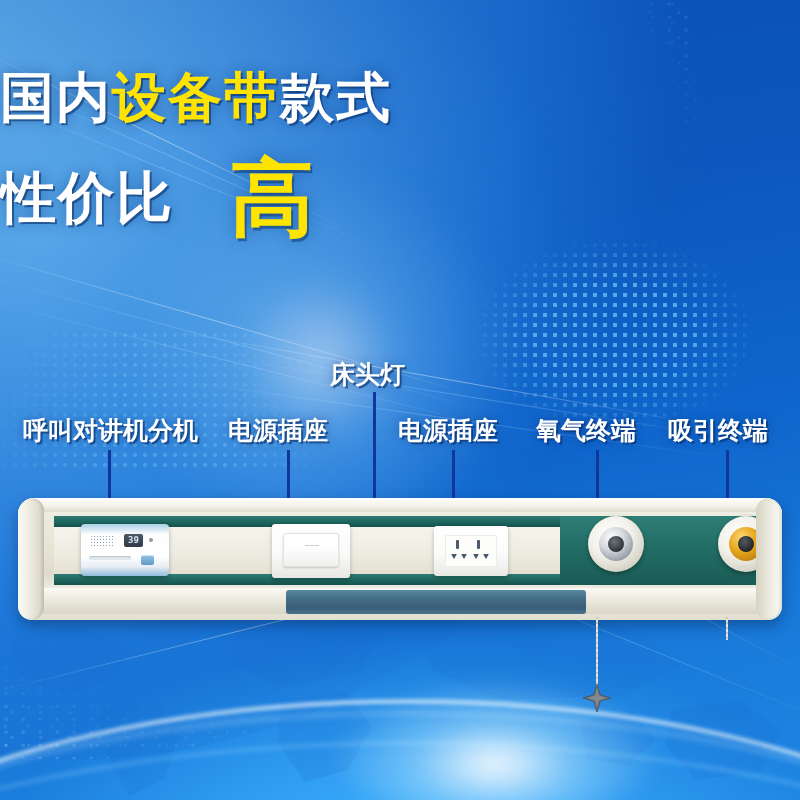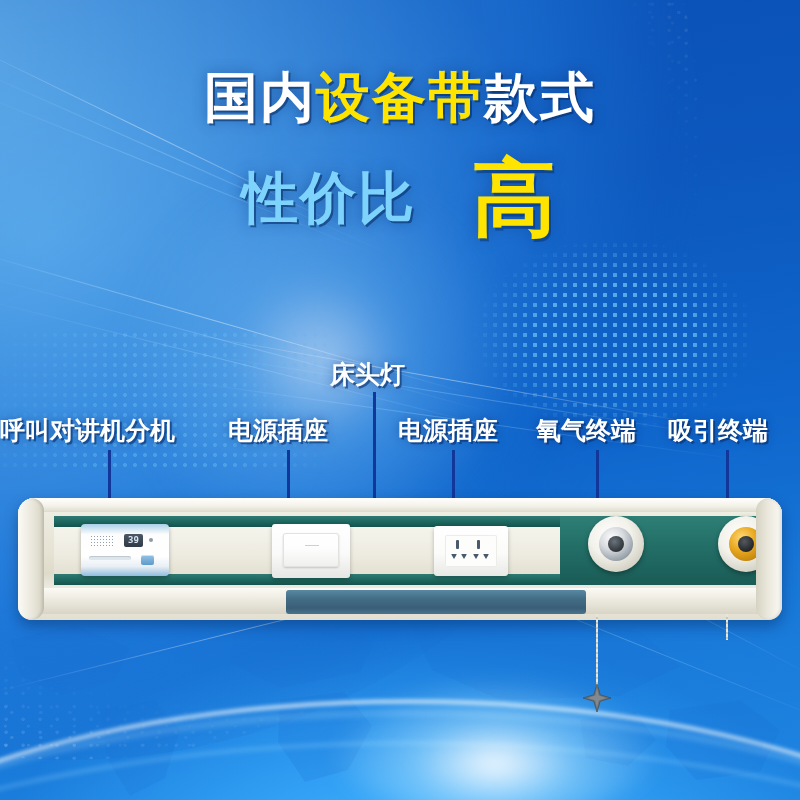--- a/index.html
+++ b/index.html
@@ -82,34 +82,34 @@
     position:absolute;left:330px;top:680px;width:330px;height:140px;border-radius:50%;
     background:radial-gradient(ellipse at 50% 60%, rgba(255,255,255,.95) 0%, rgba(190,235,255,.45) 35%, rgba(255,255,255,0) 72%);
     filter:blur(10px);
   }
   
   .streaks{position:absolute;inset:0;overflow:hidden;pointer-events:none;}
   .streak{position:absolute;height:1px;background:linear-gradient(90deg,rgba(255,255,255,0),rgba(255,255,255,.42),rgba(255,255,255,0));transform-origin:0 0;}
   .streak.b{background:linear-gradient(90deg,rgba(180,225,255,0),rgba(180,225,255,.30),rgba(180,225,255,0));}
 
   
-  .heading-wrap{position:absolute;left:0;top:70px;width:800px;text-align:center;}
+  .heading-wrap{position:absolute;left:0;top:70px;width:800px;text-align:left;}
   .h-line1{
     font-size:54px;font-weight:bold;letter-spacing:2px;line-height:1.0;
     text-shadow:2px 2px 0 rgba(4,40,95,.55), 0 0 14px rgba(0,40,110,.45);
     white-space:nowrap;
   }
   .h-line1 .w{color:#ffffff;}
   .h-line1 .y{color:#ffe400;}
   .h-line2{
     margin-top:22px;white-space:nowrap;
     font-size:56px;font-weight:bold;letter-spacing:2px;line-height:1.0;
   }
   .h-line2 .w{
-    color:#7dd3fc;text-shadow:2px 2px 0 rgba(4,40,95,.55), 0 0 14px rgba(0,40,110,.45);
+    color:#ffffff;text-shadow:2px 2px 0 rgba(4,40,95,.55), 0 0 14px rgba(0,40,110,.45);
   }
   .h-line2 .big{
     color:#ffe400;font-size:84px;margin-left:56px;position:relative;top:10px;
     text-shadow:2px 3px 0 rgba(4,40,95,.45), 0 0 16px rgba(0,40,110,.35);
   }
 
   
   .callout{
     position:absolute;color:#ffffff;font-weight:bold;font-size:25px;white-space:nowrap;
     text-shadow:2px 2px 0 rgba(8,45,105,.60), 0 0 10px rgba(0,40,110,.45);
@@ -274,21 +274,21 @@
 
   <div class="heading-wrap">
     <div class="h-line1">
       <span class="w">国内</span><span class="y">设备带</span><span class="w">款式</span>
     </div>
     <div class="h-line2">
       <span class="w">性价比</span><span class="big">高</span>
     </div>
   </div>
 
-  <div class="callout" style="left:0;top:414px;">呼叫对讲机分机</div>
+  <div class="callout" style="left:23px;top:414px;">呼叫对讲机分机</div>
   <div class="callout" style="left:228px;top:414px;">电源插座</div>
   <div class="callout" style="left:330px;top:358px;">床头灯</div>
   <div class="callout" style="left:536px;top:414px;">氧气终端</div>
   <div class="callout" style="left:398px;top:414px;">电源插座</div>
   <div class="callout" style="left:668px;top:414px;">吸引终端</div>
 
   <div class="leader" style="left:108px;top:450px;height:68px;"></div>
   <div class="leader" style="left:287px;top:450px;height:68px;"></div>
   <div class="leader" style="left:373px;top:392px;height:212px;"></div>
   <div class="leader" style="left:452px;top:450px;height:68px;"></div>

